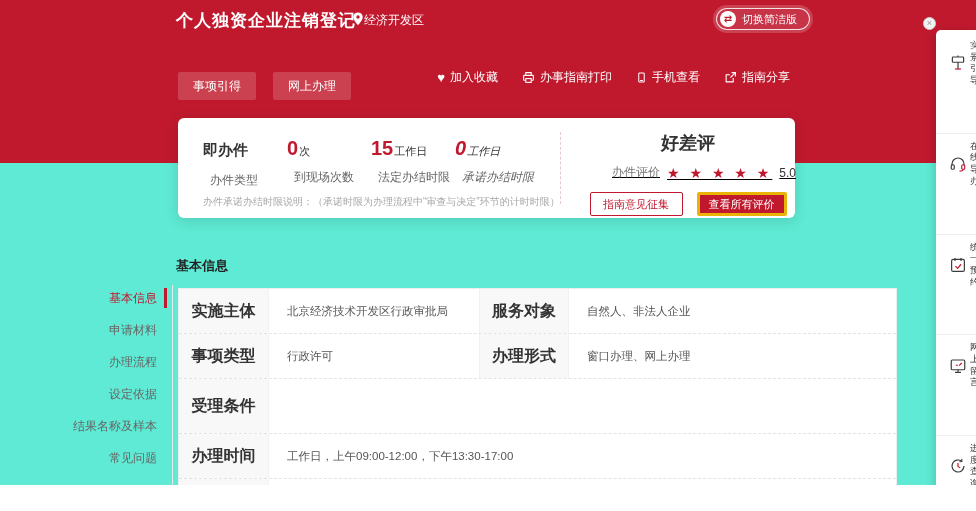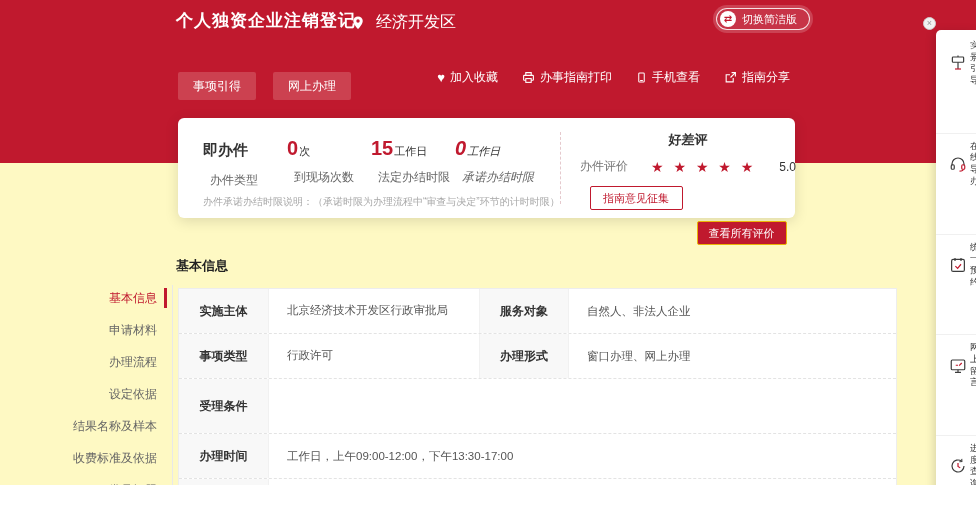--- a/index.html
+++ b/index.html
@@ -1,24 +1,24 @@
 <!DOCTYPE html>
 <html><head>
 <meta charset="utf-8">
 <style>
   * { margin:0; padding:0; box-sizing:border-box; }
   html,body { background:#fff; }
   .page {
     position:relative; width:976px; height:485px; overflow:hidden;
-    background:#fef9c3; font-family:"Liberation Sans","DejaVu Sans",sans-serif;
+    background:#5eead4; font-family:"Liberation Sans","DejaVu Sans",sans-serif;
   }
   
   .red-header { position:absolute; left:0; top:0; width:976px; height:163px; background:#c0192e; }
   .page-title { position:absolute; left:176px; top:9px; color:#fff; font-size:17px; font-weight:bold; letter-spacing:1px; }
-  .loc { position:absolute; left:352px; top:12px; color:#fff; font-size:16px; display:flex; align-items:center; gap:12px; }
+  .loc { position:absolute; left:352px; top:12px; color:#fff; font-size:12px; display:flex; align-items:flex-start; gap:0; }
   .switch-pill {
     position:absolute; left:716px; top:8px; height:22px; display:flex; align-items:center; gap:6px;
     padding:0 12px 0 3px; border:1px solid rgba(255,255,255,.85); border-radius:12px;
     background:rgba(255,255,255,.12); color:#fff; font-size:11px; cursor:pointer;
     box-shadow:0 0 0 3px rgba(255,255,255,.18);
   }
   .switch-icon { width:16px; height:16px; background:#fff; border-radius:50%; color:#c0192e;
     font-size:10px; line-height:16px; text-align:center; font-weight:bold; }
   .tabs { position:absolute; left:178px; top:72px; display:flex; gap:17px; }
   .tab { height:28px; padding:0 15px; background:#cc4150; color:#fff; font-size:12px;
@@ -32,48 +32,48 @@
   .stats { position:absolute; left:25px; top:19px; display:flex; }
   .stat { width:84px; }
   .stat:last-child { width:100px;font-style:italic; }
   .stat-value { font-size:20px; font-weight:bold; color:#c0192e; white-space:nowrap; }
   .stat-value.text-kind { font-size:15px; color:#333; line-height:26px; }
   .stat-unit { font-size:11px; color:#333; font-weight:normal; margin-left:1px; }
   .stat-label { margin-top:9px; font-size:12px; color:#666; white-space:nowrap;margin-left:7px; }
   .card-note { position:absolute; left:25px; bottom:9px; font-size:10px; color:#a8a8a8; white-space:nowrap; }
   .card-divider { position:absolute; left:382px; top:14px; height:72px; border-left:1px dashed #e5c9cd; }
   .rating { position:absolute; left:402px; top:13px; width:216px; text-align:center; }
-  .rating-title { font-size:13px; font-weight:bold; color:#333; }
-  .rating-row { margin-top:9px; display:flex; align-items:center; justify-content:space-between; gap:7px; }
+  .rating-title { font-size:18px; font-weight:bold; color:#333; }
+  .rating-row { margin-top:9px; display:flex; align-items:center; justify-content:flex-end; gap:7px;text-decoration:underline; }
   .rating-label { font-size:12px; color:#777; }
   .stars { color:#c0192e; font-size:14px; letter-spacing:3px; white-space:nowrap; }
   .score { font-size:12px; color:#333; }
   .rating-buttons { margin-top:11px; display:flex; gap:14px; justify-content:center; }
   .btn { height:24px; font-size:11px; border-radius:2px; cursor:pointer;
     font-family:"Liberation Sans","DejaVu Sans",sans-serif; }
   .btn-outline { width:93px; background:#fff; border:1px solid #c0192e; color:#c0192e; }
-  .btn-solid { width:90px; background:#c0192e; border:1px solid #eab308; color:#fff;margin-top:35px; }
+  .btn-solid { width:90px; background:#c0192e; border:3px solid #eab308; color:#fff; }
   
   .section-title { position:absolute; left:176px; top:257px; font-size:13px; font-weight:bold; color:#222; }
   .side-nav { position:absolute; left:0; top:282px; width:167px; }
   .nav-item { position:relative; height:32px; line-height:32px; text-align:right;
     padding-right:10px; font-size:12px; color:#666; cursor:pointer; white-space:nowrap; }
   .nav-item.active { color:#c0192e; }
   .nav-item.active::after { content:""; position:absolute; right:0; top:6px; width:3px; height:20px; background:#c0192e; }
   .nav-divider { position:absolute; left:172px; top:285px; width:1px; height:226px; background:#e8e8e8; }
   
   .info-table { position:absolute; left:178px; top:288px; width:719px;
     border:1px solid #ededed; border-bottom:none; background:#fff; }
   .t-row { display:flex; border-bottom:1px dashed #e3e3e3; min-height:45px; }
   .t-row.tall { min-height:55px; }
   .t-label { flex:0 0 90px; background:#f8f8f8; display:flex; align-items:center; justify-content:center;
-    font-size:12px; font-weight:bold; color:#333; border-right:1px solid #f1f1f1; }
+    font-size:16px; font-weight:bold; color:#333; border-right:1px solid #f1f1f1; }
   .t-value { flex:1; display:flex; align-items:center; padding:6px 18px;
     font-size:11.5px; color:#555; line-height:1.6; }
-  .t-value.va { flex:0 0 210px;font-family:Liberation Mono, monospace; }
+  .t-value.va { flex:0 0 210px; }
   .t-label.lb { border-left:1px solid #f1f1f1; }
   
   .close-x { position:absolute; right:40px; top:17px; width:13px; height:13px; border:1px solid #cfcfcf;
     border-radius:50%; background:#f2f2f2; color:#9a9a9a; font-size:9px; line-height:11px;
     text-align:center; cursor:pointer; }
   .right-toolbar { position:absolute; right:0; top:30px; width:40px; background:#fff;
     border-radius:5px 0 0 5px; box-shadow:-2px 2px 10px rgba(0,0,0,.15); padding:3px 0 4px; }
   .tool-item { display:flex; flex-direction:row; align-items:center; gap:3px;
     padding:7px 13px 6px; cursor:pointer; }
   .tool-item + .tool-item { border-top:1px solid #f0f0f0;margin-top:40px; }
@@ -186,21 +186,20 @@
   </div>
 
   <div class="section-title">基本信息</div>
 
   <div class="side-nav">
     <div class="nav-item active">基本信息</div>
     <div class="nav-item">申请材料</div>
     <div class="nav-item">办理流程</div>
     <div class="nav-item">设定依据</div>
     <div class="nav-item">结果名称及样本</div>
-    <div class="nav-item">收费标准及依据</div>
     <div class="nav-item">常见问题</div>
   </div>
   <div class="nav-divider"></div>
 
   <div class="info-table">
     <div class="t-row">
       <div class="t-label">实施主体</div>
       <div class="t-value va">北京经济技术开发区行政审批局</div>
       <div class="t-label lb">服务对象</div>
       <div class="t-value">自然人、非法人企业</div>

